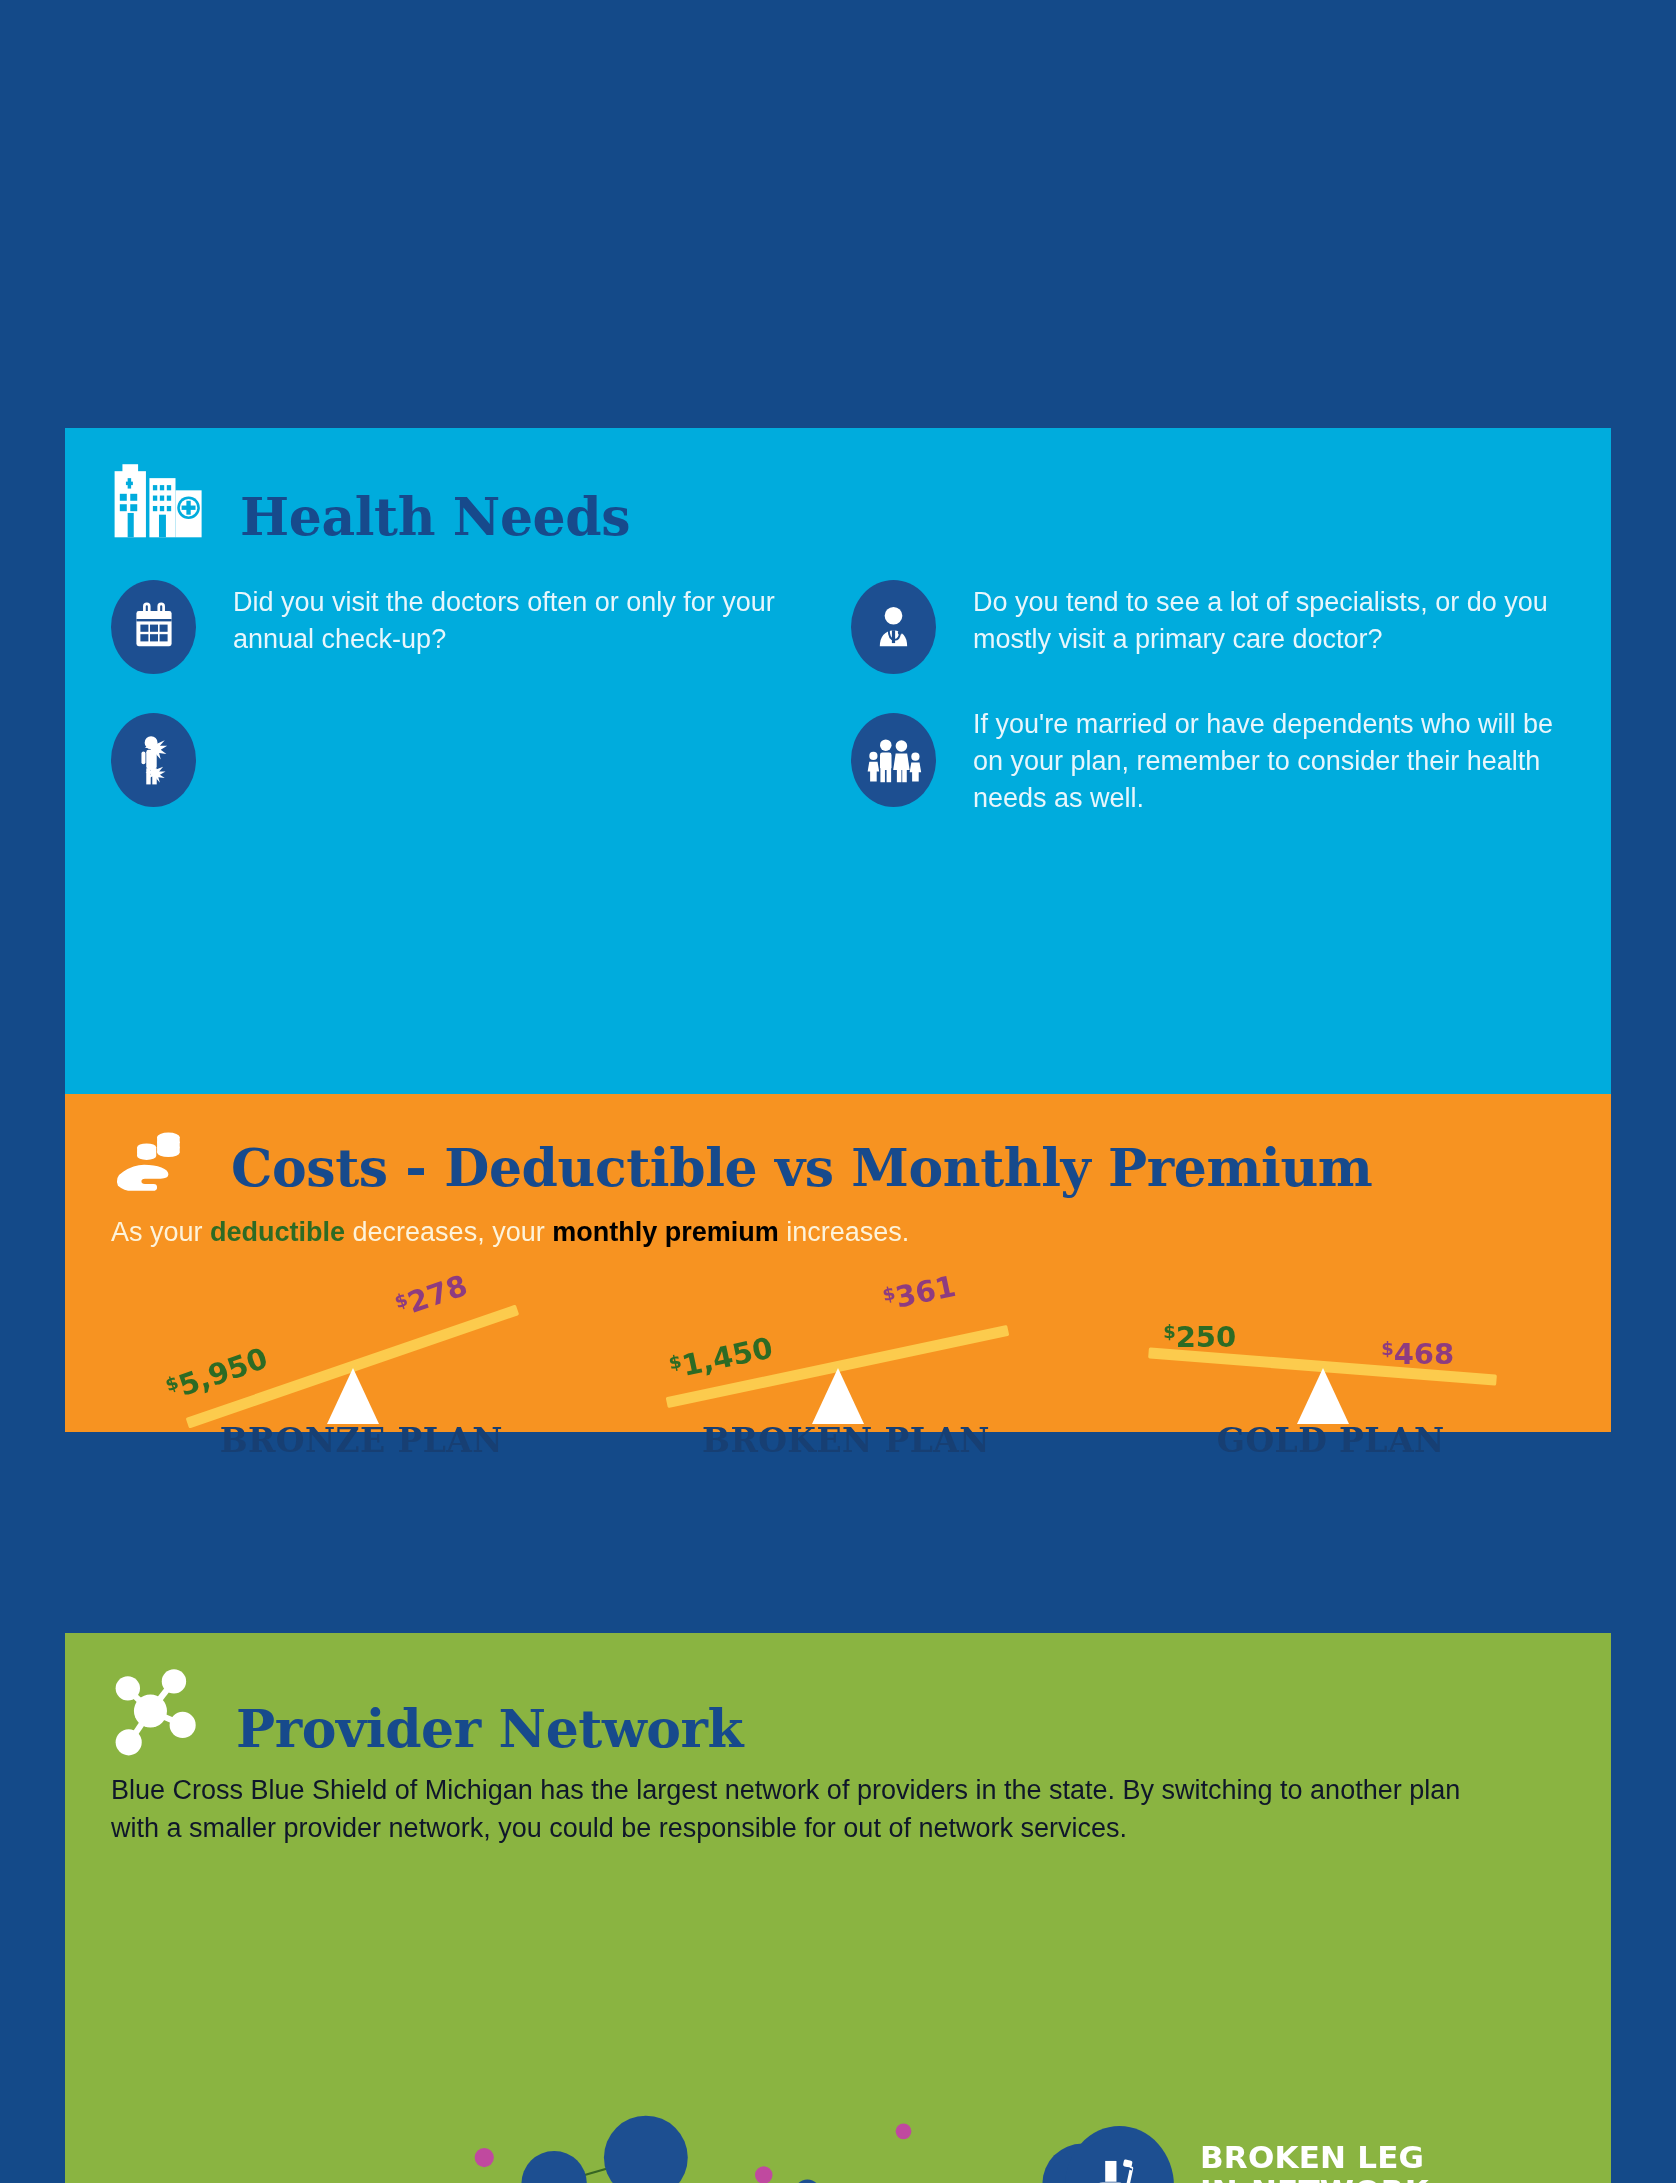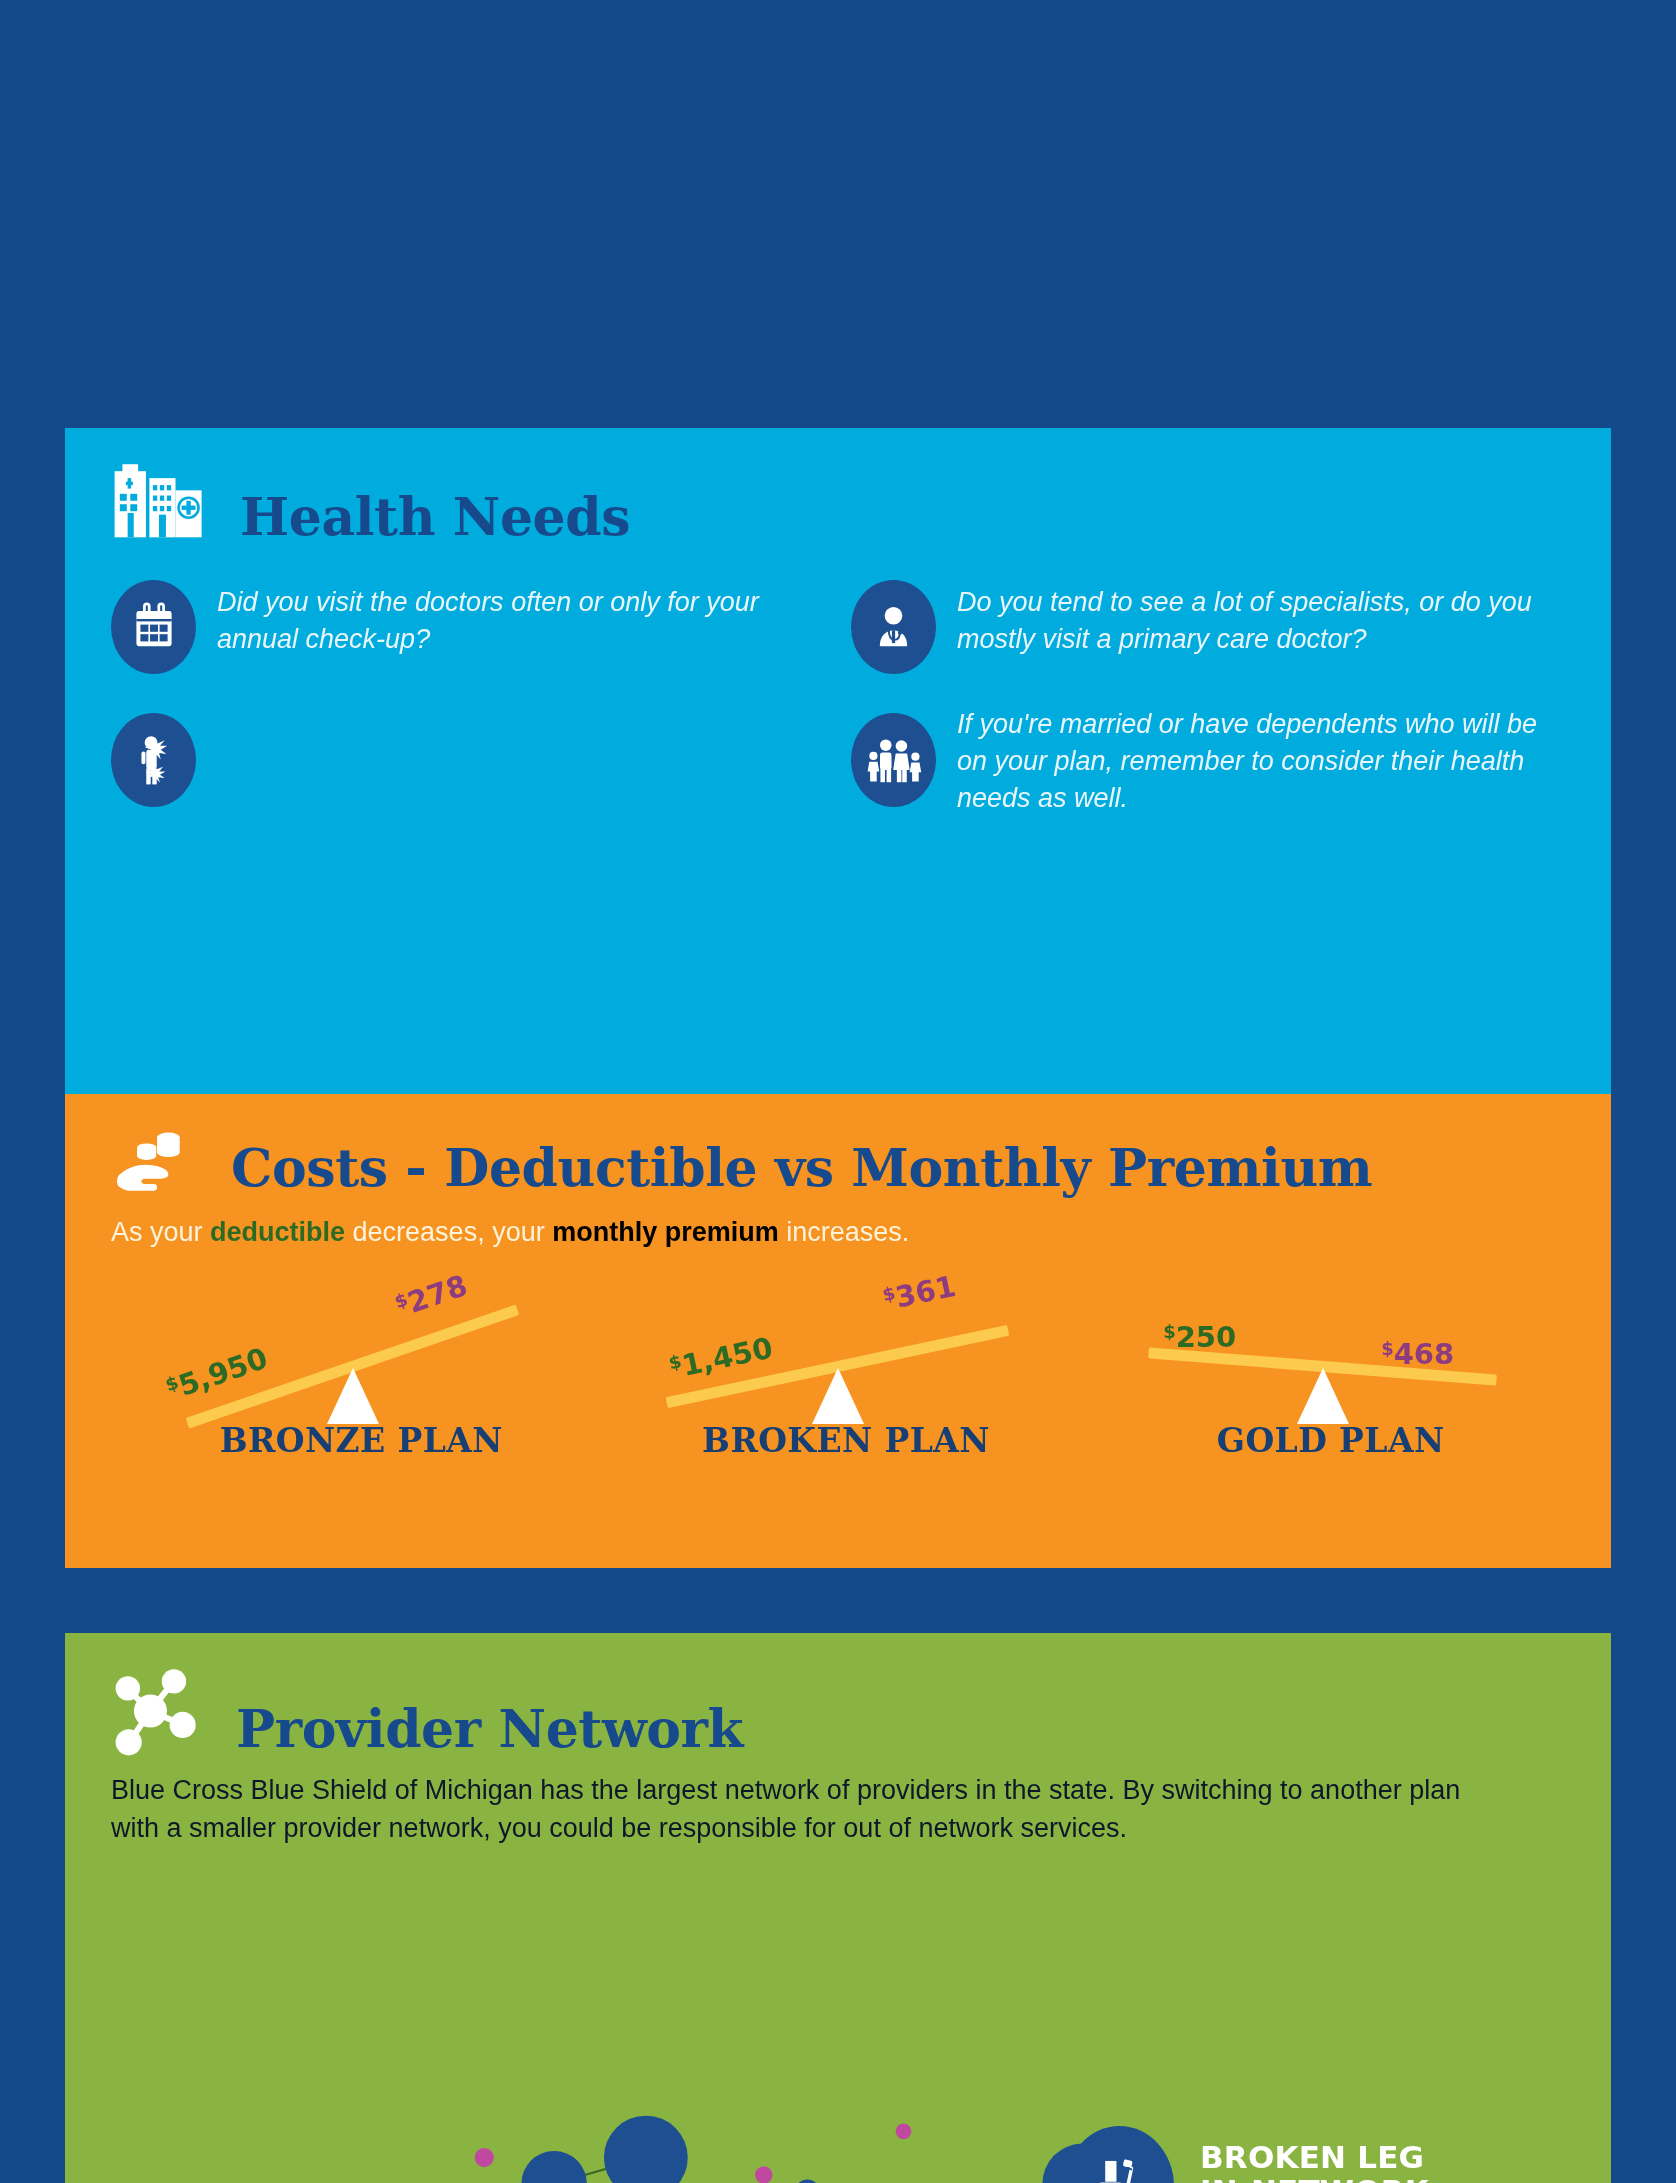--- a/index.html
+++ b/index.html
@@ -48,38 +48,38 @@
   
   #panel-health { top: 428px; height: 696px; padding: 31px 46px 0 46px; }
   .hn-grid {
     margin-top: 33px;
     display: grid;
     grid-template-columns: 1fr 1fr;
     grid-template-rows: auto auto;
     column-gap: 26px;
     row-gap: 28px;
   }
-  .hn-item { display: flex; gap: 21px; align-items: flex-start; font-style: italic; }
+  .hn-item { display: flex; gap: 37px; align-items: flex-start; }
   .bubble {
     flex: 0 0 auto;
     width: 85px; height: 94px;
     border-radius: 50%;
     background: #1D4F91;
     display: flex; align-items: center; justify-content: center;
   }
   .hn-text {
     font-size: 27px;
     line-height: 1.38;
     color: #E8F6FC;
     padding-top: 3.5px;
   }
   .hn-item.r2 { align-items: center; }
 
   
-  #panel-costs { top: 1094px; height: 474px; padding: 29px 46px 0 46px; }
+  #panel-costs { top: 1094px; height: 338px; padding: 29px 46px 0 46px; }
   .costs-sub {
     margin-top: 19px;
     font-size: 27px;
     color: #FDF3DA;
     white-space: nowrap;
   }
   .w-deduct { color: #2D6B24; font-weight: 700; }
   .w-prem { color: #000000; font-weight: 700; }
 
   .seesaw-row {

